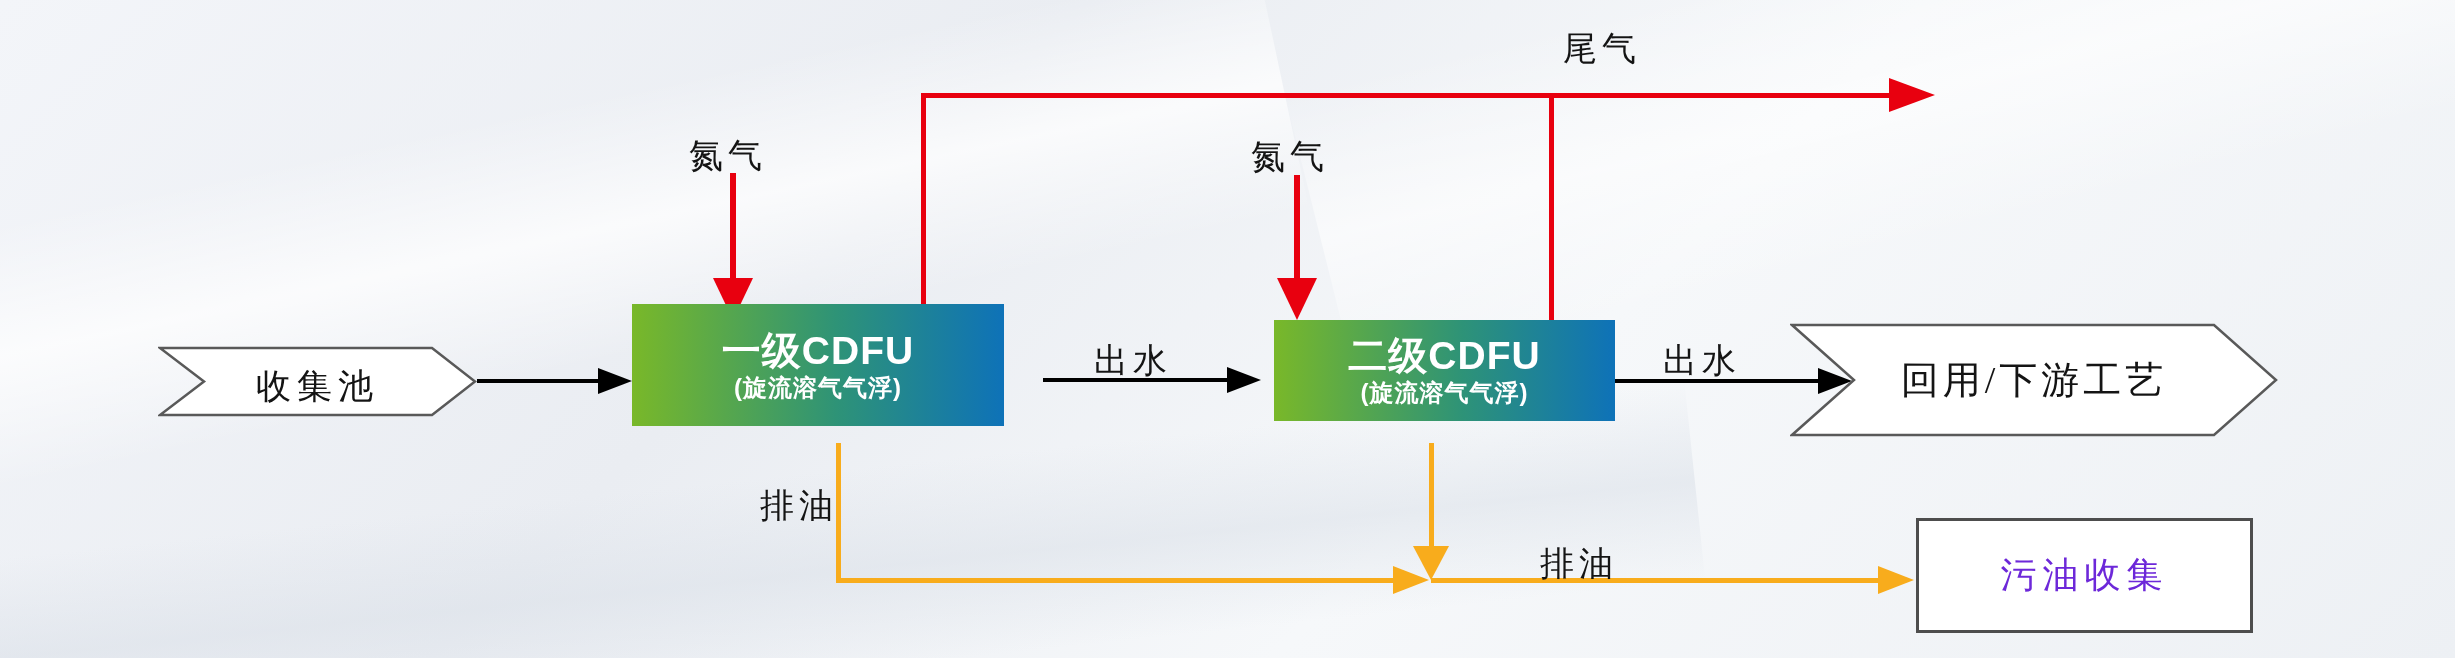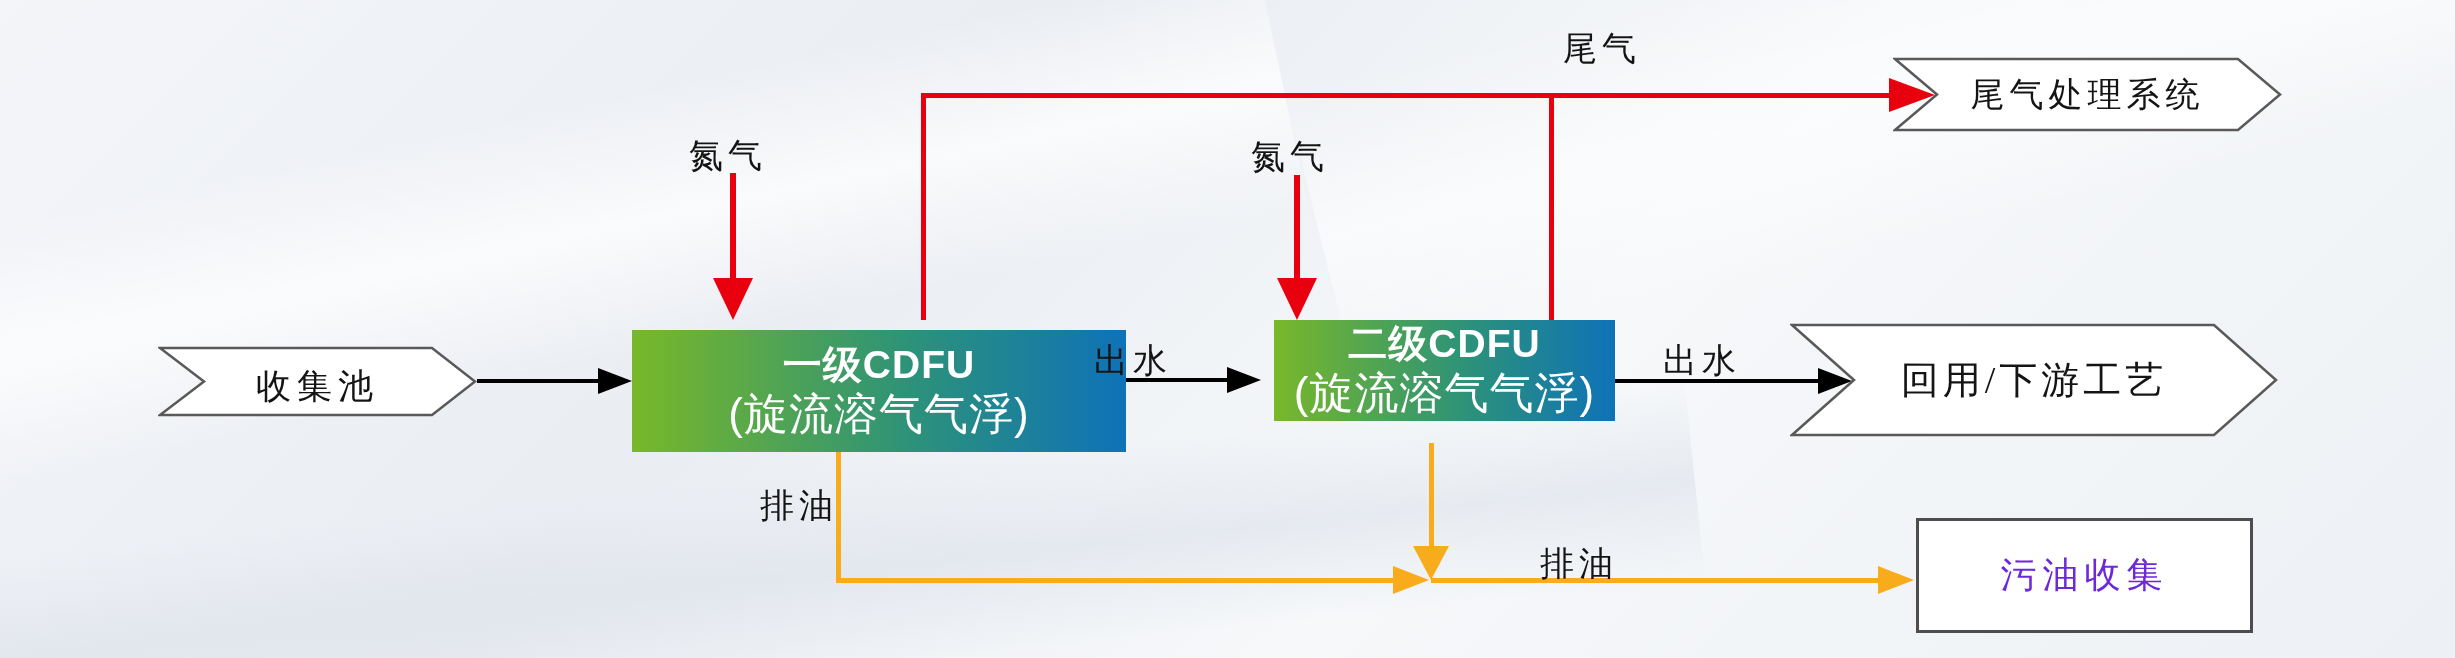--- a/index.html
+++ b/index.html
@@ -19,21 +19,21 @@
   .streak.s3 { left:-200px; top:480px; width:1900px; height:200px; transform:rotate(-6deg);
     background:linear-gradient(180deg,rgba(222,227,234,0) 0%,rgba(218,224,232,.55) 50%,rgba(222,227,234,0) 100%); }
 
   
   .cdfu-box {
     position:absolute; display:flex; flex-direction:column; align-items:center; justify-content:center;
     background:linear-gradient(90deg,#79b829 0%,#2e9377 55%,#0e72b8 100%);
     color:#fff; text-align:center;
   }
   .cdfu-title { font-size:39px; font-weight:700; line-height:1.18; letter-spacing:1px; }
-  .cdfu-sub   { font-size:44px; font-weight:400; line-height:1.2; letter-spacing:1px; }
+  .cdfu-sub   { font-size:24px; font-weight:700; line-height:1.2; letter-spacing:1px; }
 
   
   .node { position:absolute; }
   .node svg { position:absolute; left:0; top:0; }
   .node .lbl {
     position:absolute; inset:0; display:flex; align-items:center; justify-content:center;
     font-family:"Liberation Serif","DejaVu Serif",serif; color:#141414;
   }
   .rect-node {
     position:absolute; background:#ffffff; border:3px solid #4d4d4d;
@@ -99,36 +99,30 @@
   <div class="ln yellow" style="left:1431px;top:578px;width:447px;height:5px"></div>
   <div class="tri r-yellow" style="left:1878px;top:566px"></div>
 
   <div class="node" style="left:158px;top:346px;width:319px;height:80px">
     <svg width="319" height="71" viewBox="0 0 319 71">
       <polygon points="2,2 274,2 317,35.5 274,69 2,69 46,35.5" fill="#ffffff" stroke="#595959" stroke-width="2.5"></polygon>
     </svg>
     <span class="lbl" style="font-size:35px;letter-spacing:6px">收集池</span>
   </div>
 
-  <div class="cdfu-box" style="left:632px;top:330px;width:494px;height:122px">
+  <div class="cdfu-box" style="left:632px;top:304px;width:372px;height:122px">
     <div class="cdfu-title">一级CDFU</div>
     <div class="cdfu-sub">(旋流溶气气浮)</div>
   </div>
 
   <div class="cdfu-box" style="left:1274px;top:320px;width:341px;height:101px">
     <div class="cdfu-title">二级CDFU</div>
     <div class="cdfu-sub">(旋流溶气气浮)</div>
   </div>
 
-  <div class="node" style="left:1893px;top:57px;width:389px;height:75px">
-    <svg width="389" height="75" viewBox="0 0 389 75">
-      <polygon points="2,2 345,2 387,37.5 345,73 2,73 44,37.5" fill="#ffffff" stroke="#595959" stroke-width="2.5"></polygon>
-    </svg>
-    <span class="lbl" style="font-size:34px;letter-spacing:5px">尾气处理系统</span>
-  </div>
 
   <div class="node" style="left:1790px;top:323px;width:488px;height:114px">
     <svg width="488" height="114" viewBox="0 0 488 114">
       <polygon points="2,2 424,2 486,57 424,112 2,112 64,57" fill="#ffffff" stroke="#595959" stroke-width="2.5"></polygon>
     </svg>
     <span class="lbl" style="font-size:38px;letter-spacing:4px">回用/下游工艺</span>
   </div>
 
   <div class="rect-node" style="left:1916px;top:518px;width:337px;height:115px;font-size:36px;letter-spacing:6px">污油收集</div>
 

